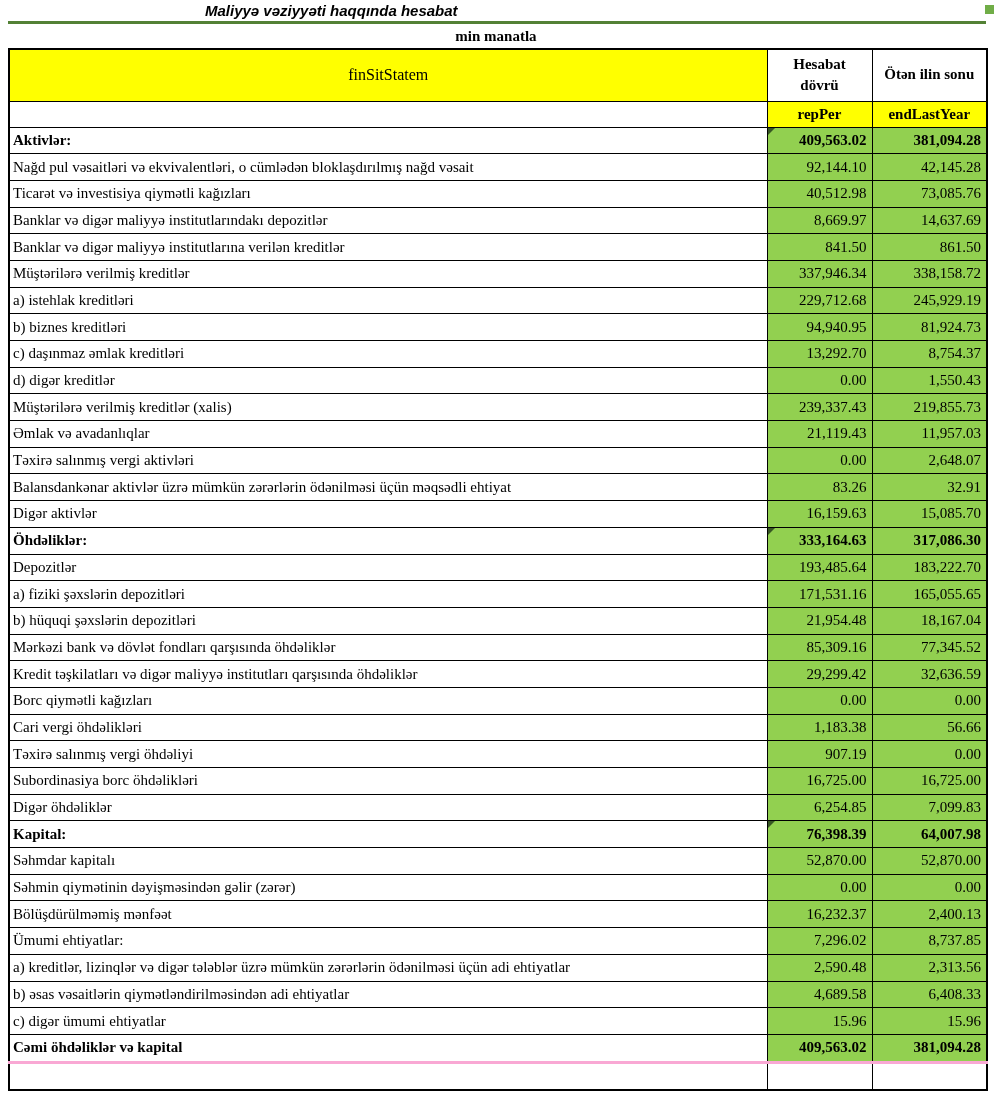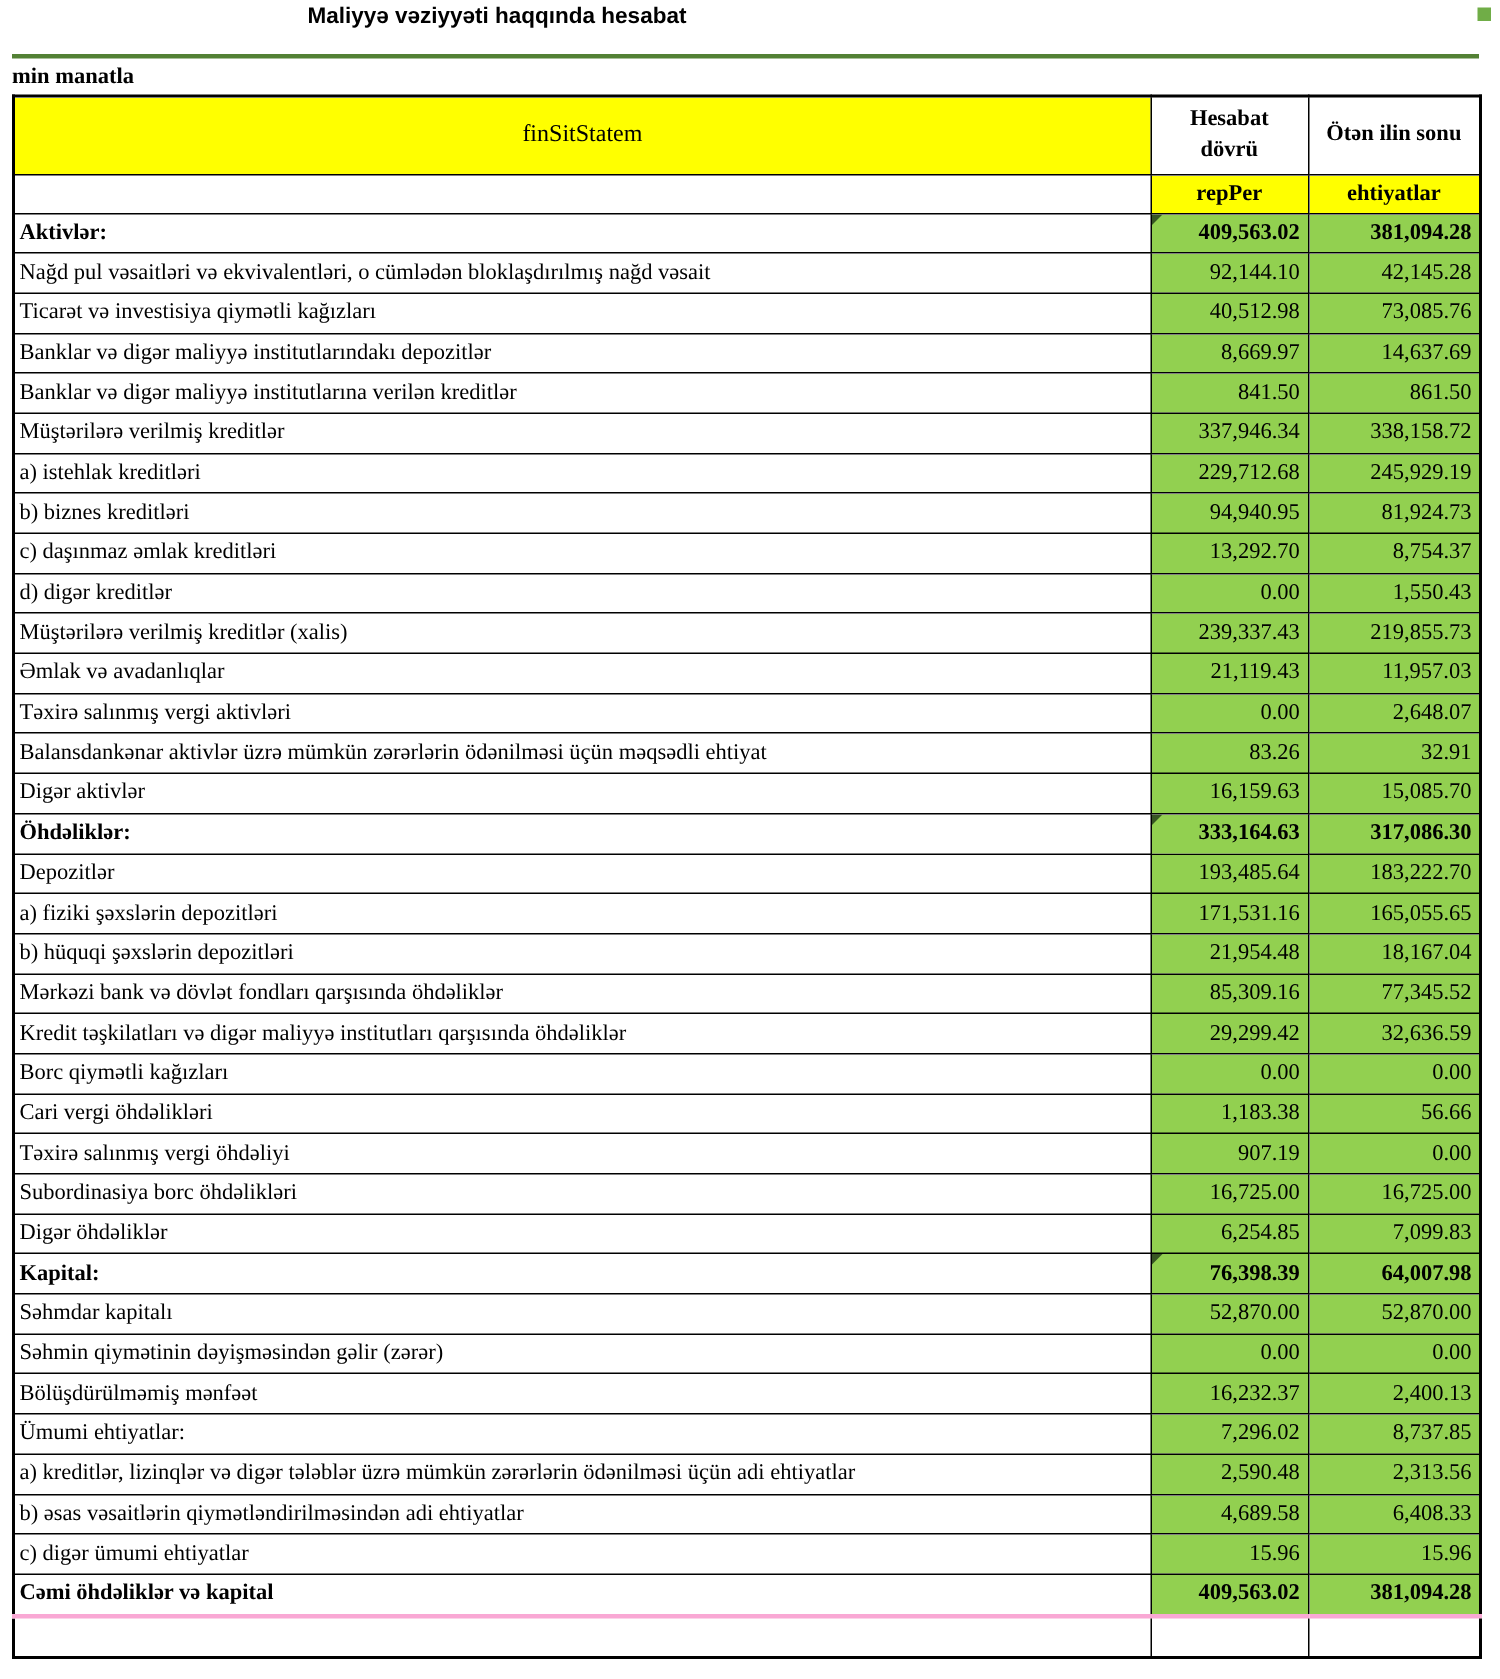--- a/index.html
+++ b/index.html
@@ -11,35 +11,35 @@
   }
   html,body{margin:0;padding:0;}
   body{
     width:1000px;height:1119px;
     background:#ffffff;
     position:relative;
     font-family:"Liberation Serif", serif;
     color:#000;
   }
   .page{position:absolute;left:8px;top:0;width:978px;}
-  .title-row{height:36px;line-height:21px;}
+  .title-row{height:21px;line-height:21px;font-style:italic;}
   .sheet-title{
     display:inline-block;
     padding-left:197px;
     font-family:"Liberation Sans", sans-serif;
     font-weight:bold;
     font-size:15px;
     white-space:nowrap;
   }
   .title-underline{height:3px;width:100%;background:var(--rule);}
   .corner-square{
     position:absolute;left:985px;top:5px;width:9px;height:9px;
     background:var(--square);
   }
-  .unit-row{height:24px;line-height:24px;text-align:left;}
+  .unit-row{height:24px;line-height:24px;text-align:center;}
   .unit-note{font-weight:bold;font-size:15px;padding-right:2px;}
 
   table{
     border-collapse:collapse;
     table-layout:fixed;
     width:978px;
     border:2px solid #000;
   }
   col.c-label{width:758px;}
   col.c-rep{width:105px;}
@@ -111,21 +111,21 @@
     </colgroup>
     <thead>
       <tr class="hdr1">
         <th class="name-header">finSitStatem</th>
         <th class="period-header">Hesabat dövrü</th>
         <th class="period-header">Ötən ilin sonu</th>
       </tr>
       <tr class="hdr2">
         <td class="blank-cell"></td>
         <td class="code-cell">repPer</td>
-        <td class="code-cell">ehtiyatlar</td>
+        <td class="code-cell">endLastYear</td>
       </tr>
     </thead>
     <tbody>
         <tr class="bold">
           <td class="label">Aktivlər:</td>
           <td class="num marker-cell">409,563.02</td>
           <td class="num">381,094.28</td>
         </tr>
         <tr>
           <td class="label">Nağd pul vəsaitləri və  ekvivalentləri, o cümlədən bloklaşdırılmış nağd vəsait</td>

